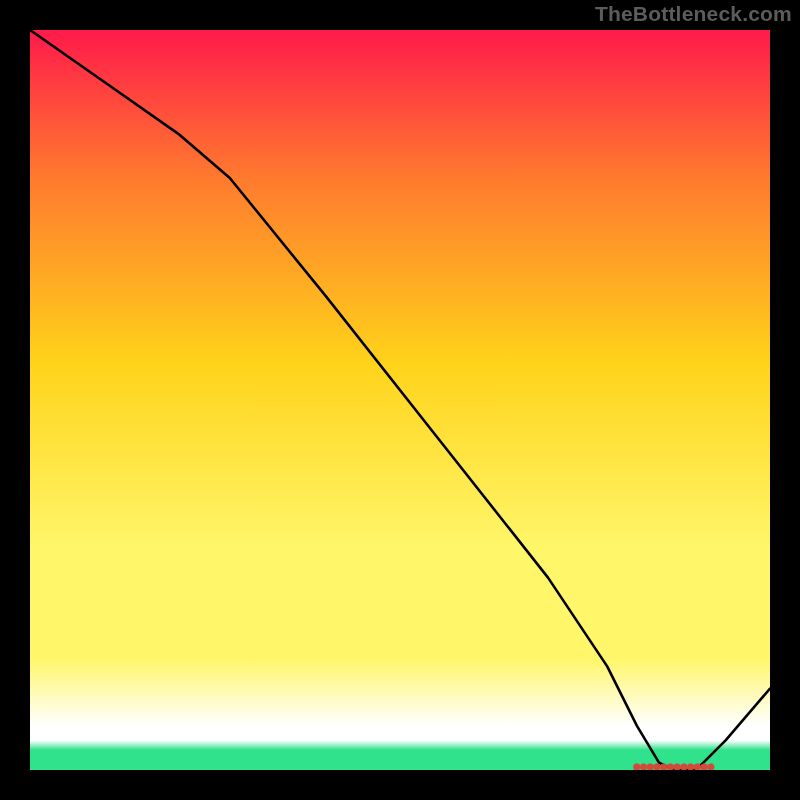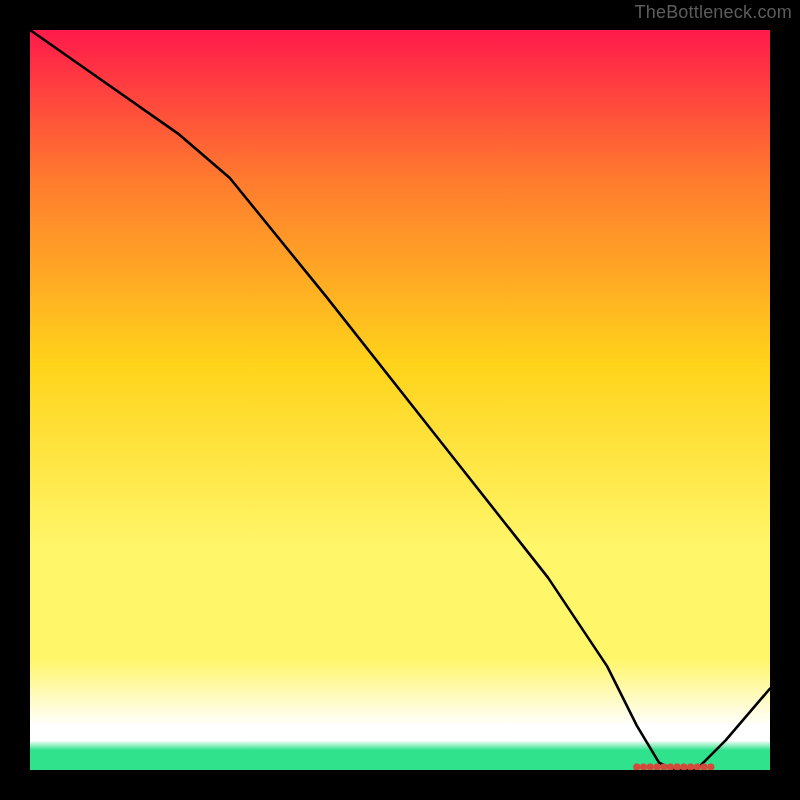--- a/index.html
+++ b/index.html
@@ -14,22 +14,22 @@
     position: relative;
     width: 800px;
     height: 800px;
     background: #000;
   }
   .watermark {
     position: absolute;
     top: 2px;
     right: 8px;
     font-family: Arial, Helvetica, sans-serif;
-    font-size: 18px;
-    font-weight: normal;
+    font-size: 21px;
+    font-weight: bold;
     color: #5c5c5c;
     letter-spacing: 0.2px;
   }
   svg.plot {
     position: absolute;
     left: 30px;
     top: 30px;
     width: 740px;
     height: 740px;
     display: block;

